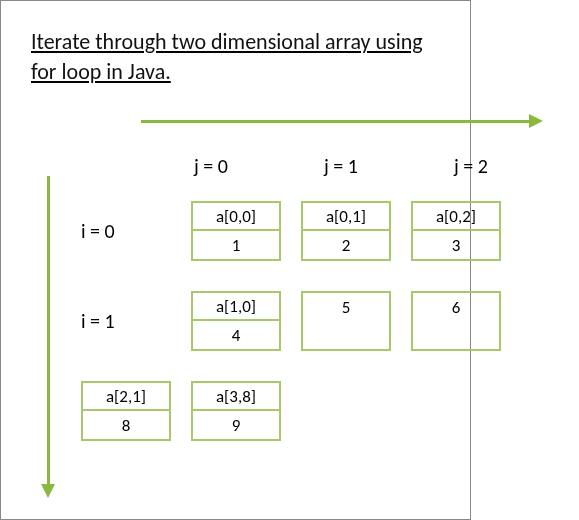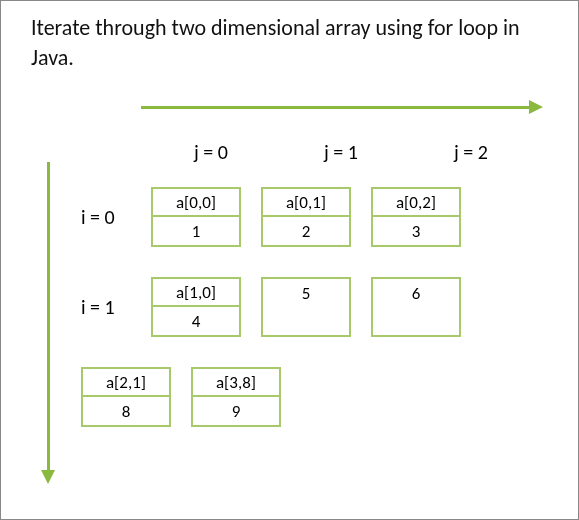--- a/index.html
+++ b/index.html
@@ -3,25 +3,26 @@
 <meta charset="utf-8">
 <style>
   * { box-sizing: border-box; }
   body {
     margin: 0;
     padding: 0;
     font-family: Calibri, Arial, sans-serif;
     background: #fff;
   }
   .frame {
-    width: 579px;
+    width: 471px;
     height: 520px;
     border: 1px solid #888;
     position: relative;
-    padding: 12px 30px;
+    padding: 26px 30px;
+    text-decoration: underline;
   }
   .title {
     font-size: 22px;
     color: #111;
     line-height: 1.35;
     margin-bottom: 20px;
   }
   .diagram {
     position: relative;
     margin-left: 20px;
@@ -91,20 +92,21 @@
   
   .grid {
     position: absolute;
     top: 95px;
     left: 30px;
   }
   .row {
     display: flex;
     align-items: center;
     margin-bottom: 30px;
+    gap: 40px;
   }
   .row-label {
     width: 70px;
     font-size: 20px;
     text-align: left;
   }
   .cells {
     display: flex;
     gap: 20px;
   }

